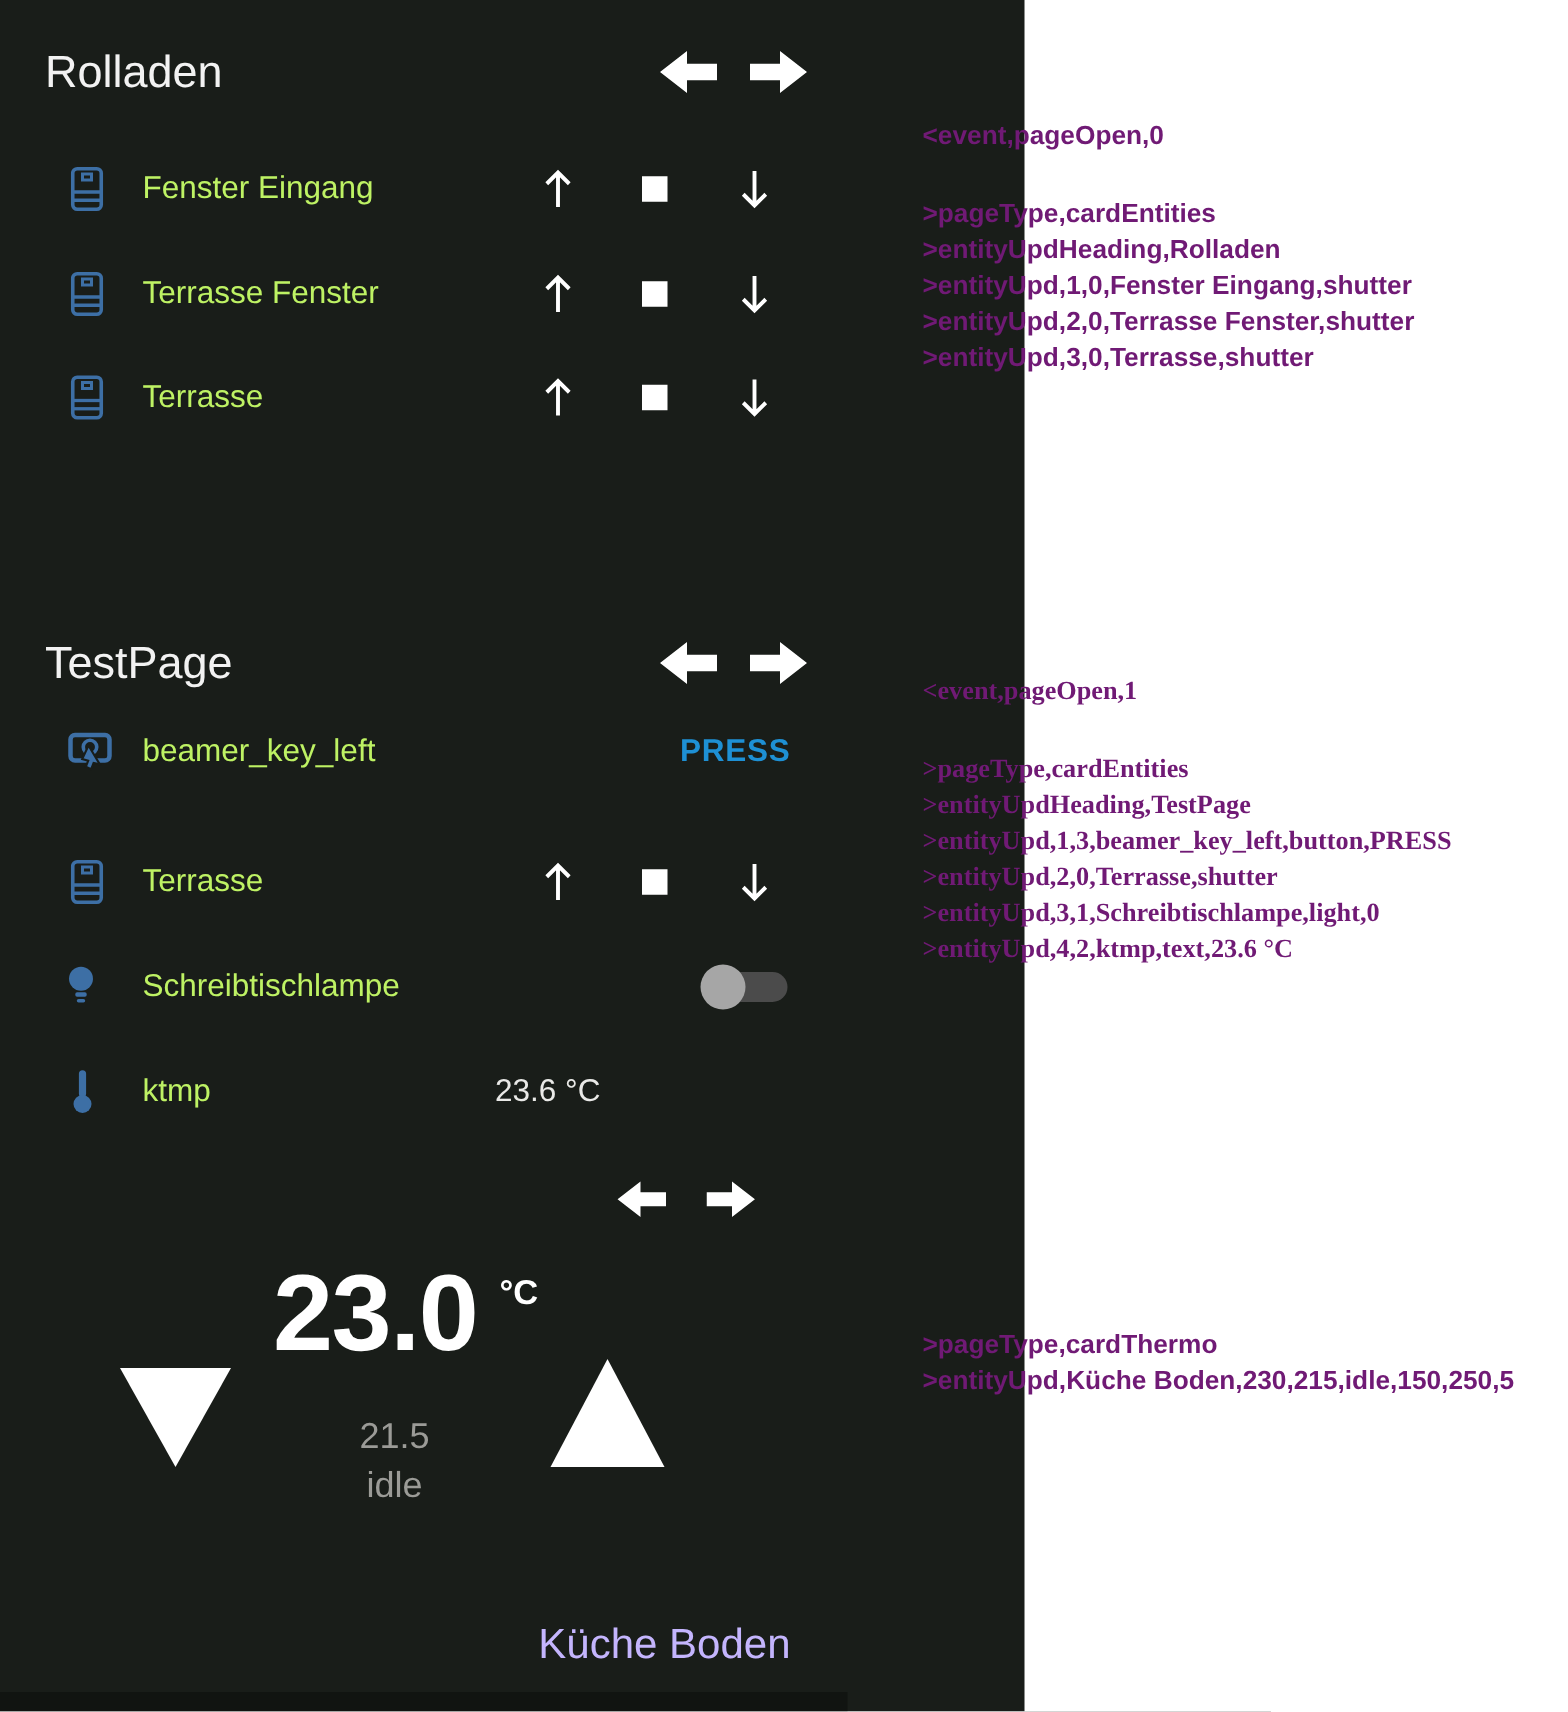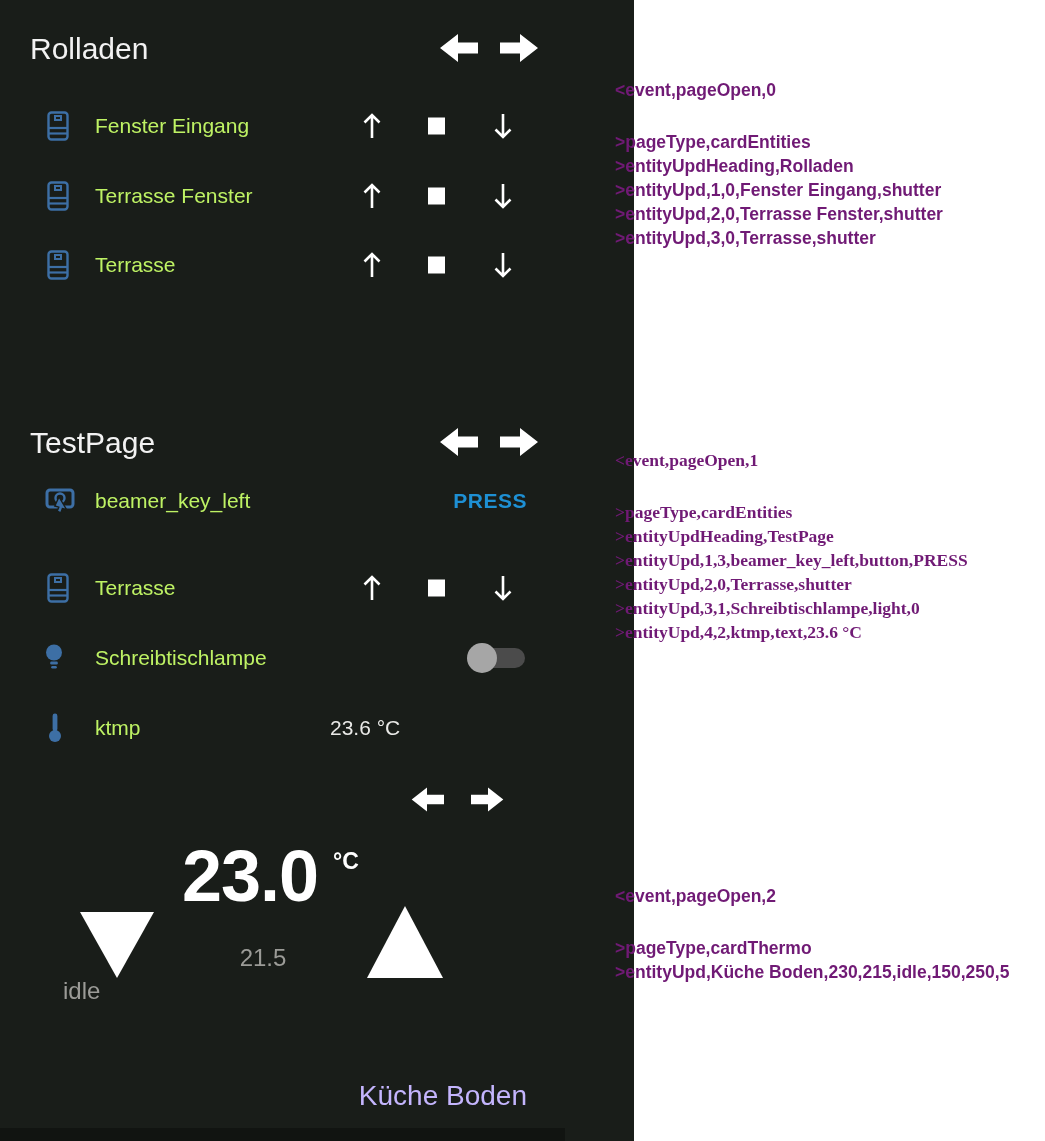--- a/index.html
+++ b/index.html
@@ -1,20 +1,20 @@
 <!DOCTYPE html>
 <html><head>
 <meta charset="utf-8">
 <style>
   html,body { margin:0; padding:0; background:#fff; }
   .stage { position:relative; width:1045px; height:1141px; background:#ffffff;
            font-family:"Liberation Sans", sans-serif; overflow:hidden; }
 
   
-  .panel { position:absolute; left:0; top:0; width:634px; height:1141px; background:#191d19; }
+  .panel { position:absolute; left:0; top:0; width:683px; height:1141px; background:#191d19; }
   .panel-bottom-strip { position:absolute; left:0; bottom:0; width:565px; height:13px; background:#111411; }
   .card { position:absolute; left:0; width:565px; }
   .heading { position:absolute; margin:0; color:#f2f2f2; font-size:30px; font-weight:400; line-height:36px; }
   .nav-arrow { position:absolute; width:40px; height:34px; cursor:pointer; }
   .nav-arrow.small { width:34px; height:29px; }
 
   .row { position:absolute; left:0; width:565px; height:44px; }
   .ent-icon { position:absolute; top:50%; transform:translateY(-50%); }
   .label { position:absolute; left:95px; top:50%; transform:translateY(-50%);
            color:#bef264; font-size:21px; white-space:nowrap; }
@@ -40,21 +40,21 @@
                font-weight:700; line-height:80px; letter-spacing:-1px; }
   .temp-unit { position:absolute; left:333px; top:78px; color:#fff; font-size:23px; font-weight:700; }
   .tri-down { position:absolute; left:80px; top:142px; width:0; height:0; cursor:pointer;
               border-left:37px solid transparent; border-right:37px solid transparent;
               border-top:66px solid #ffffff; }
   .tri-up   { position:absolute; left:367px; top:136px; width:0; height:0; cursor:pointer;
               border-left:38px solid transparent; border-right:38px solid transparent;
               border-bottom:72px solid #ffffff; }
   .temp-target { position:absolute; left:63px; top:174px; width:400px; text-align:center;
                  color:#9b9b97; font-size:24px; }
-  .temp-state  { position:absolute; left:63px; top:207px; width:400px; text-align:left;
+  .temp-state  { position:absolute; left:63px; top:207px; width:400px; text-align:center;
                  color:#9b9b97; font-size:24px; }
   .thermo-name { position:absolute; left:0; top:310px; width:527px; text-align:right;
                  color:#c4b5fd; font-size:28px; }
 
   
   .log-block { position:absolute; left:615px; color:#701a75; font-size:17.5px; font-weight:700;
                line-height:24px; white-space:nowrap; }
   .log-event { margin-bottom:28px; }
 </style>
 </head>
@@ -219,18 +219,17 @@
     <div class="log-event">&lt;event,pageOpen,1</div>
     <div>&gt;pageType,cardEntities</div>
     <div>&gt;entityUpdHeading,TestPage</div>
     <div>&gt;entityUpd,1,3,beamer_key_left,button,PRESS</div>
     <div>&gt;entityUpd,2,0,Terrasse,shutter</div>
     <div>&gt;entityUpd,3,1,Schreibtischlampe,light,0</div>
     <div>&gt;entityUpd,4,2,ktmp,text,23.6 °C</div>
   </div>
 
   <div class="log-block" style="top:884px;">
-    <div class="log-event">&lt;event,pageOpen,2</div>
     <div>&gt;pageType,cardThermo</div>
     <div>&gt;entityUpd,Küche Boden,230,215,idle,150,250,5</div>
   </div>
 
 </div>
 
 </body></html>

